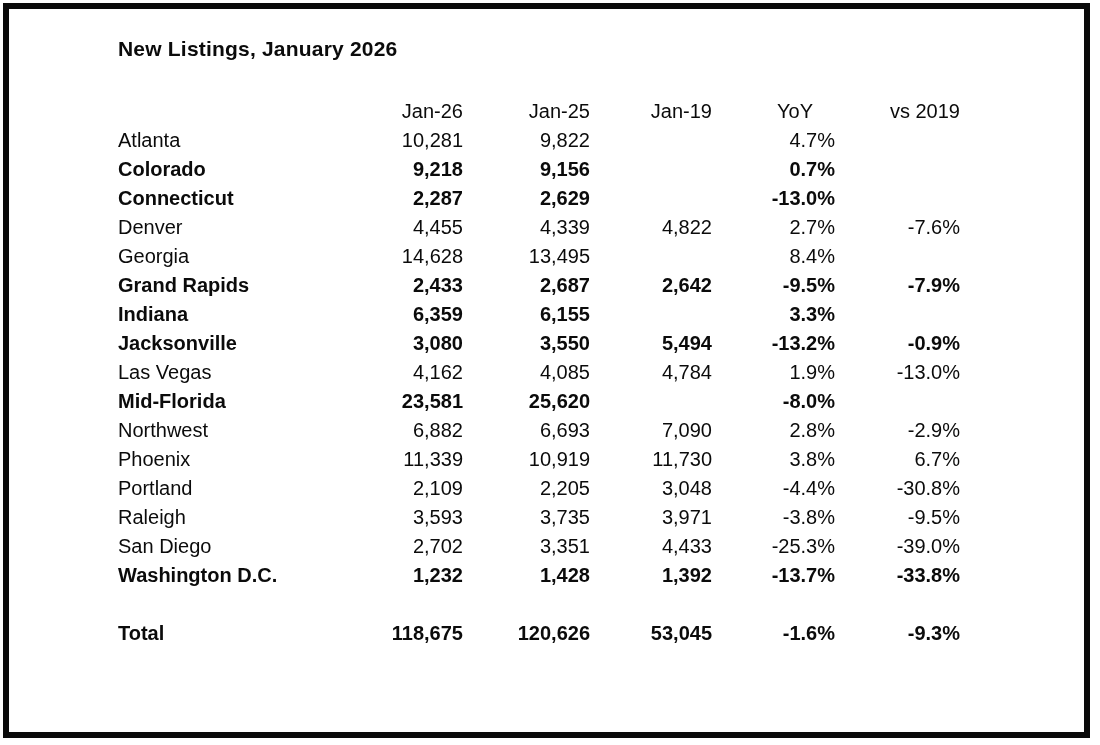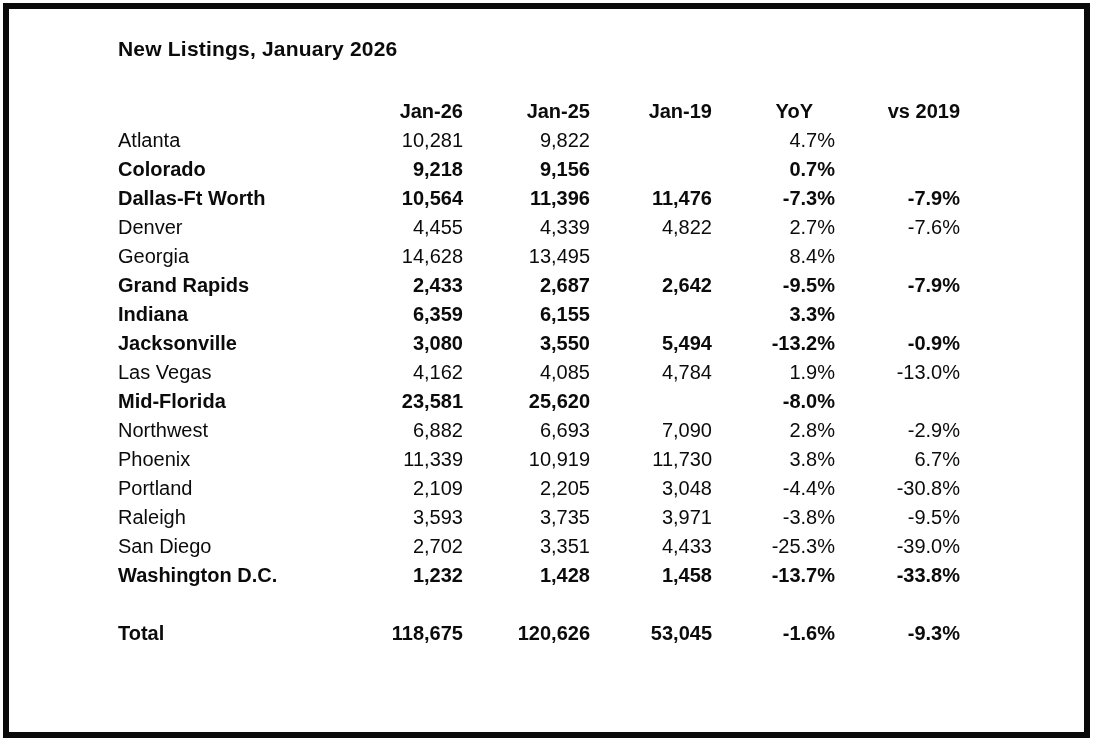--- a/index.html
+++ b/index.html
@@ -53,21 +53,21 @@
     margin: 0;
     font-size: 20px;
     font-weight: normal;
     height: 29px;
     line-height: 29px;
     white-space: nowrap;
     overflow: visible;
   }
   table.listings .name { text-align: left; margin-left: 32px; }
   table.listings .num  { text-align: right; }
-  table.listings th    { font-weight: bold; }
+  table.listings th    { font-weight: normal; }
   table.listings th.yoy-head { padding-right: 22px; }
   tr.b td { font-weight: bold; }
   tr.spacer td { height: 29px; }
 </style>
 </head>
 <body>
 
 <div class="canvas">
   <div class="frame">
     <div class="content">
@@ -104,26 +104,26 @@
           </tr>
           <tr class="b">
             <td class="name">Colorado</td>
             <td class="num">9,218</td>
             <td class="num">9,156</td>
             <td class="num"></td>
             <td class="num">0.7%</td>
             <td class="num"></td>
           </tr>
           <tr class="b">
-            <td class="name">Dallas-Ft Worth</td>
-            <td class="num">10,564</td>
-            <td class="num">11,396</td>
-            <td class="num">11,476</td>
-            <td class="num">-7.3%</td>
-            <td class="num">-7.9%</td>
+            <td class="name">Connecticut</td>
+            <td class="num">2,287</td>
+            <td class="num">2,629</td>
+            <td class="num"></td>
+            <td class="num">-13.0%</td>
+            <td class="num"></td>
           </tr>
           <tr>
             <td class="name">Denver</td>
             <td class="num">4,455</td>
             <td class="num">4,339</td>
             <td class="num">4,822</td>
             <td class="num">2.7%</td>
             <td class="num">-7.6%</td>
           </tr>
           <tr>
@@ -211,21 +211,21 @@
             <td class="num">2,702</td>
             <td class="num">3,351</td>
             <td class="num">4,433</td>
             <td class="num">-25.3%</td>
             <td class="num">-39.0%</td>
           </tr>
           <tr class="b">
             <td class="name">Washington D.C.</td>
             <td class="num">1,232</td>
             <td class="num">1,428</td>
-            <td class="num">1,458</td>
+            <td class="num">1,392</td>
             <td class="num">-13.7%</td>
             <td class="num">-33.8%</td>
           </tr>
           <tr class="spacer">
             <td colspan="6"></td>
           </tr>
           <tr class="b">
             <td class="name">Total</td>
             <td class="num">118,675</td>
             <td class="num">120,626</td>

